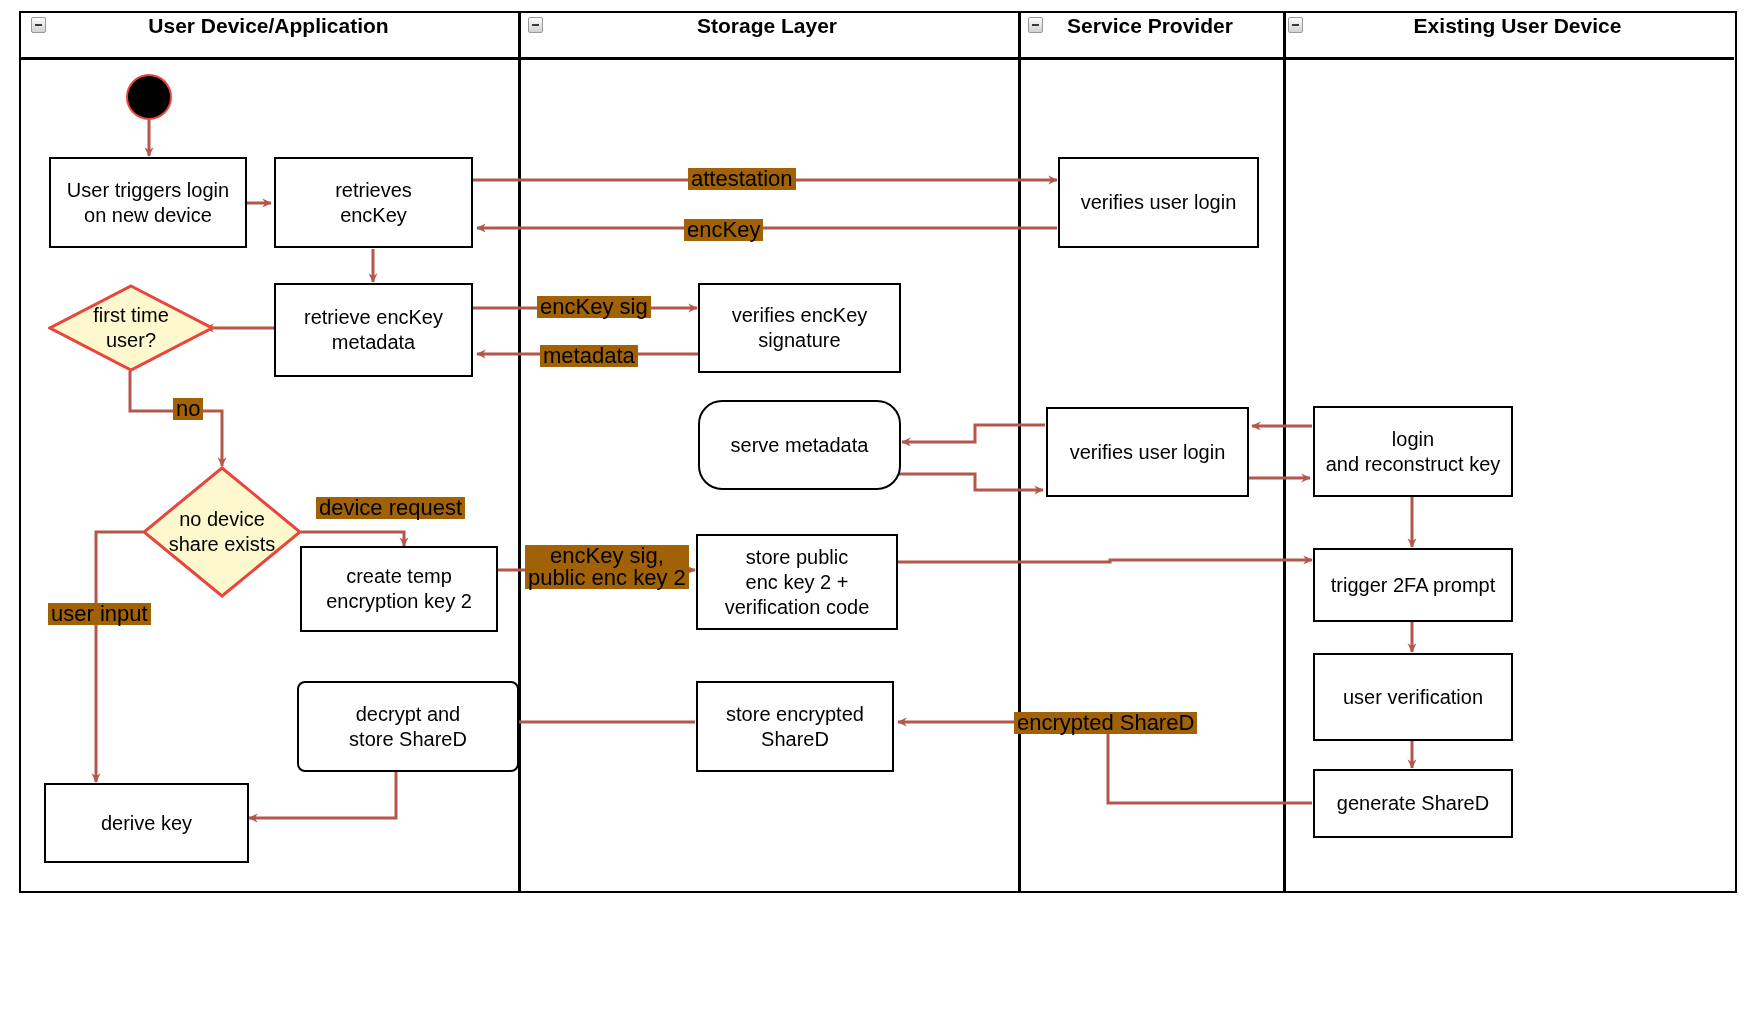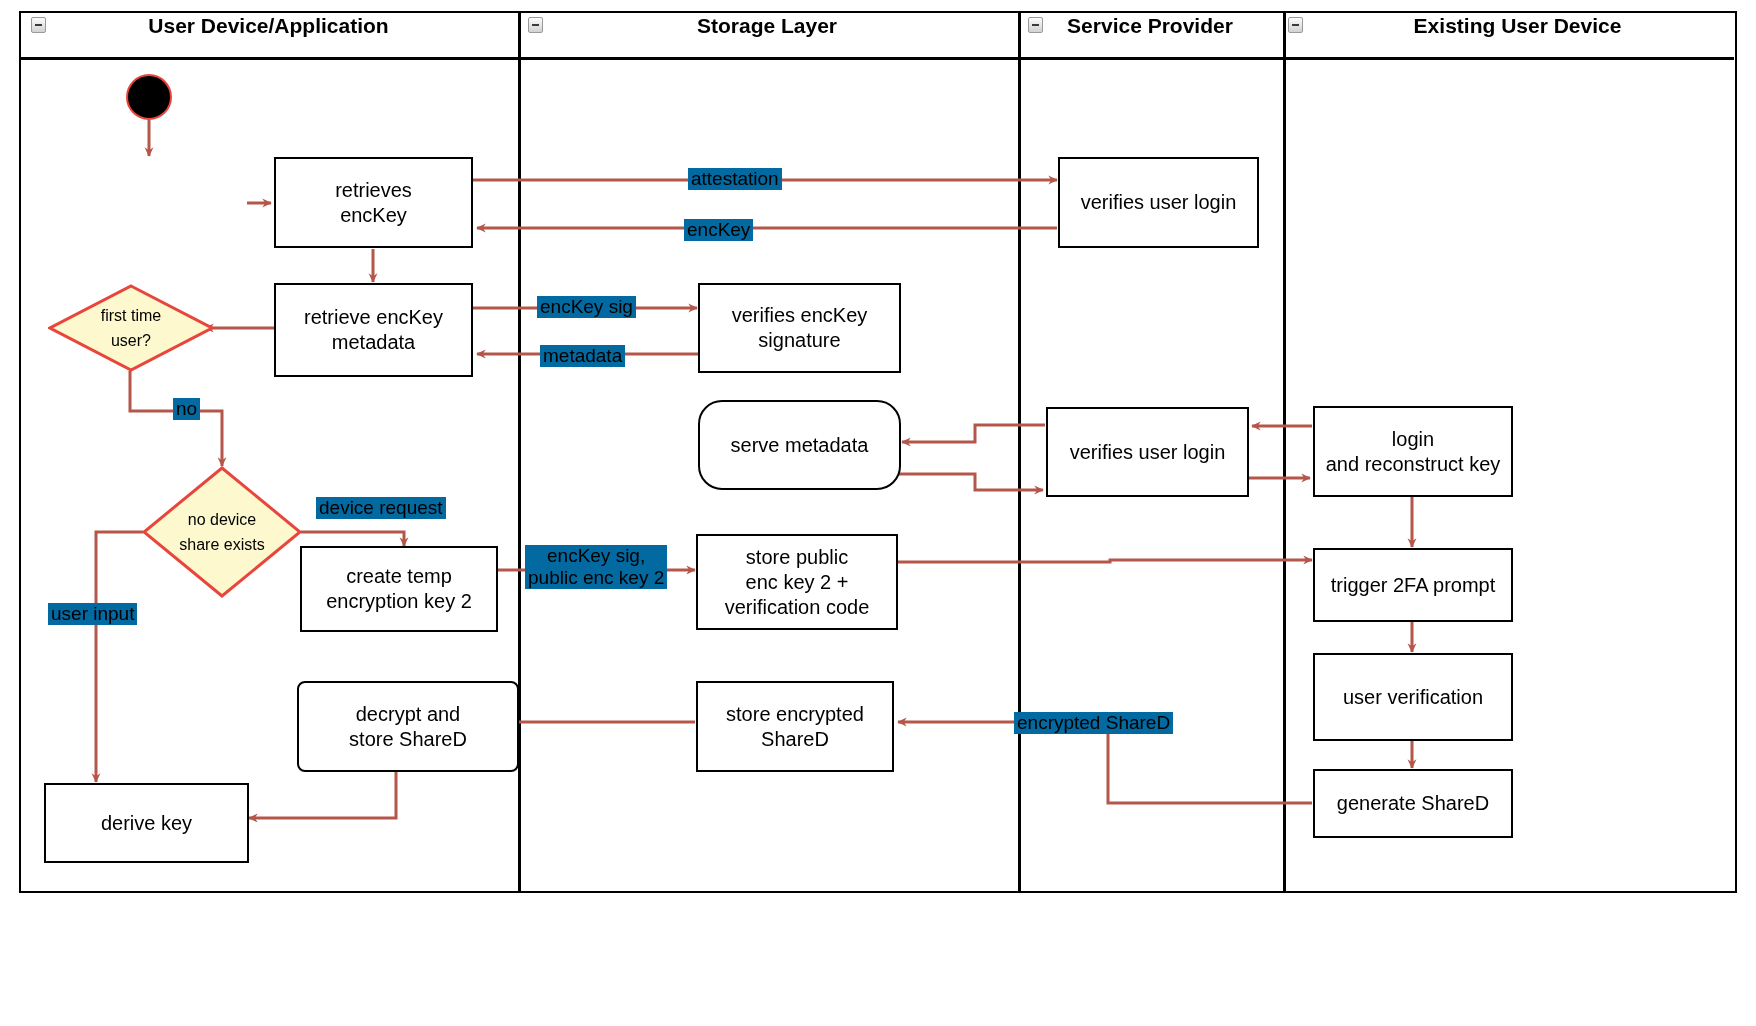--- a/index.html
+++ b/index.html
@@ -97,21 +97,21 @@
     left: 0; top: 0;
     width: 100%; height: 100%;
   }
   .decision .dlabel {
     position: absolute;
     left: 0; top: 0;
     width: 100%; height: 100%;
     display: flex;
     align-items: center;
     justify-content: center;
-    font-size: 16px;
+    font-size: 20px;
     line-height: 25px;
     text-align: center;
     color: #000000;
     white-space: pre-line;
     font-family: "Liberation Sans", sans-serif;
   }
   
   .start-node {
     position: absolute;
     border-radius: 50%;
@@ -124,24 +124,24 @@
   #edges {
     position: absolute;
     left: 0; top: 0;
     width: 1756px;
     height: 1026px;
     pointer-events: none;
     z-index: 4;
   }
   .edge-label {
     position: absolute;
-    font-size: 19px;
+    font-size: 22px;
     line-height: 22px;
     color: #000000;
-    background: #0369a1;
+    background: #a16207;
     padding: 0 3px;
     white-space: pre-line;
     text-align: center;
     font-family: "Liberation Sans", sans-serif;
     z-index: 8;
   }
 </style>
 </head>
 <body>
 
@@ -217,20 +217,24 @@
       <path d="M 1312 803 L 1108 803 L 1108 722 L 898 722"></path>
 
       <path d="M 695 722 L 499 722"></path>
 
       <path d="M 396 772 L 396 818 L 249 818"></path>
     </g>
   </svg>
 
   <div class="start-node" style="left:126px; top:74px; width:46px; height:46px;"></div>
 
+  <div class="node" style="left:49px; top:157px; width:198px; height:91px;">
+    <span>User triggers login
+on new device</span>
+  </div>
 
   <div class="node" style="left:274px; top:157px; width:199px; height:91px;">
     <span>retrieves
 encKey</span>
   </div>
 
   <div class="node" style="left:274px; top:283px; width:199px; height:94px;">
     <span>retrieve encKey
 metadata</span>
   </div>

